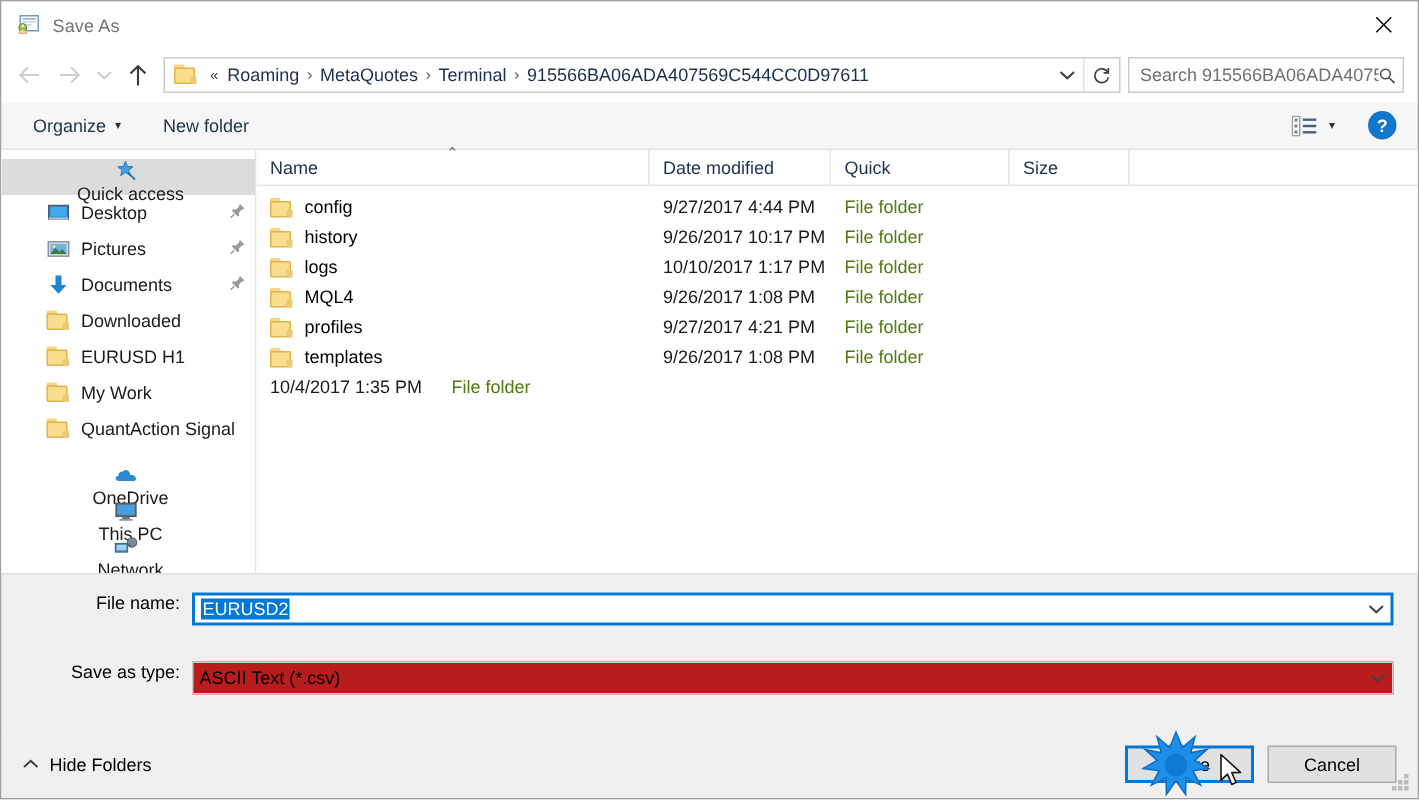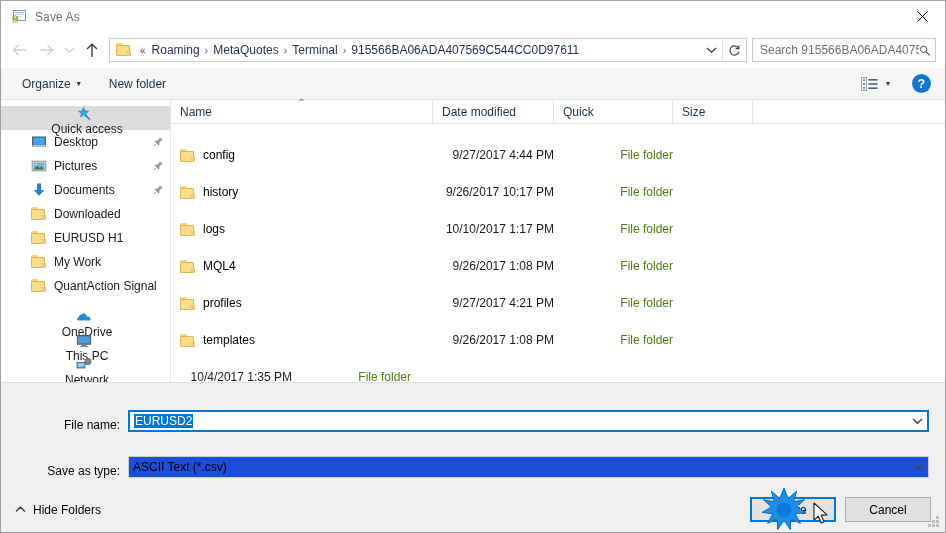--- a/index.html
+++ b/index.html
@@ -163,23 +163,23 @@
   .col-type { width: 119px; flex: none; }
   .col-size { width: 80px; flex: none; }
   .col-rest { flex: 1 1 auto; border-right: none; }
   .sortmark {
     position: absolute; top: -2px; left: 50%; transform: translateX(-50%);
     color: #6a6a6a; font-size: 10px; line-height: 10px;
   }
   .rows { flex: 1 1 auto; overflow: hidden; padding-top: 4px; }
   .frow {
     height: 20px; display: flex; align-items: center;
-    font-size: 12px; color: #000; cursor: default; margin-top: 17px;
-  }
-  .cell { padding-left: 9px; overflow: hidden; white-space: nowrap; text-align: right; }
+    font-size: 12px; color: #000; cursor: default;
+  }
+  .cell { padding-left: 9px; overflow: hidden; white-space: nowrap; }
   .c-name { width: 262px; flex: none; display: flex; align-items: center; gap: 7px; padding-left: 9px; }
   .c-date { width: 121px; flex: none; color: #1a1a1a; }
   .c-type { width: 119px; flex: none; color: #4d7c0f; }
   .c-size { width: 80px; flex: none; }
 
   
   .folder {
     width: 16px; height: 13px; flex: none; position: relative;
   }
   .folder .tab {
@@ -195,31 +195,31 @@
     background: #ecc979;
   }
 
   
   .formarea {
     background: #f0f0f0;
     border-top: 1px solid #dfdfdf;
     padding: 12px 16px 0 16px;
     min-height: 0; flex: none;
   }
-  .frm-row { display: flex; align-items: flex-end; height: 37px; margin-bottom: 9px; }
+  .frm-row { display: flex; align-items: flex-start; height: 37px; margin-bottom: 9px; }
   .frm-label {
     width: 111px; flex: none; text-align: right;
     padding-right: 8px; font-size: 12px; color: #000;
   }
   .combo {
     flex: 1 1 auto; height: 22px; display: flex; align-items: center;
     font-size: 12px; min-width: 0; gap: 24px;
   }
   .combo-focus { border: 2px solid #0078d7; background: #fff; }
-  .combo-plain { border: 1px solid #ccc; background: #1d4ed8; }
+  .combo-plain { border: 1px solid #ccc; background: #b91c1c; }
   .combo .val { flex: 1 1 auto; padding-left: 4px; overflow: hidden; white-space: nowrap; color: #000; }
   .combo .val .sel { background: #0078d7; color: #fff; padding: 1px 1px; }
   .combo .drop {
     width: 20px; flex: none; display: flex; align-items: center; justify-content: center;
     color: #444; font-size: 9px;
   }
 
   
   .footer {
     flex: none; height: 45px;

